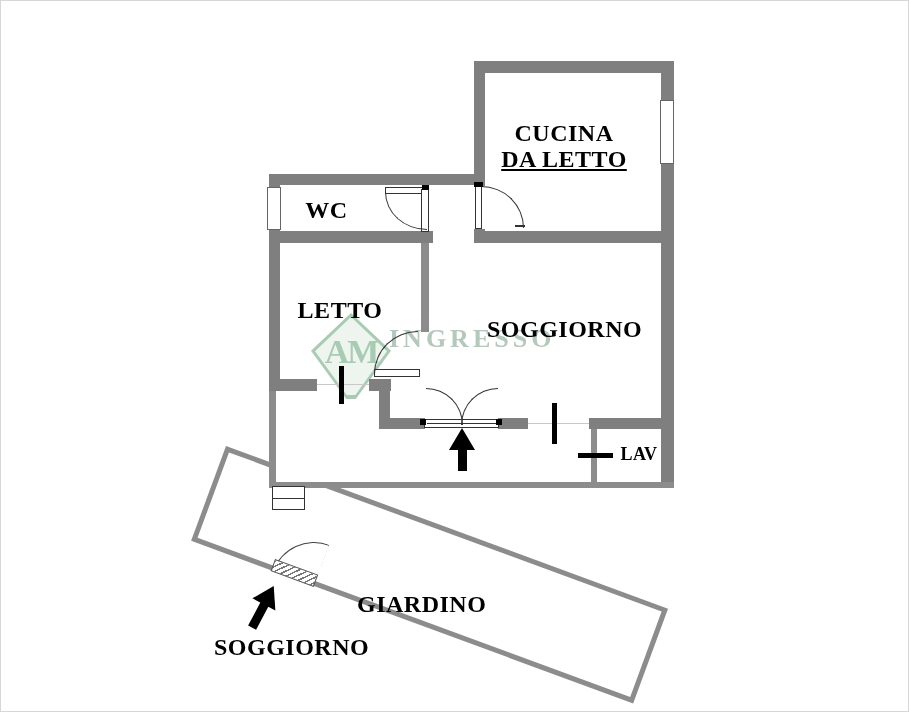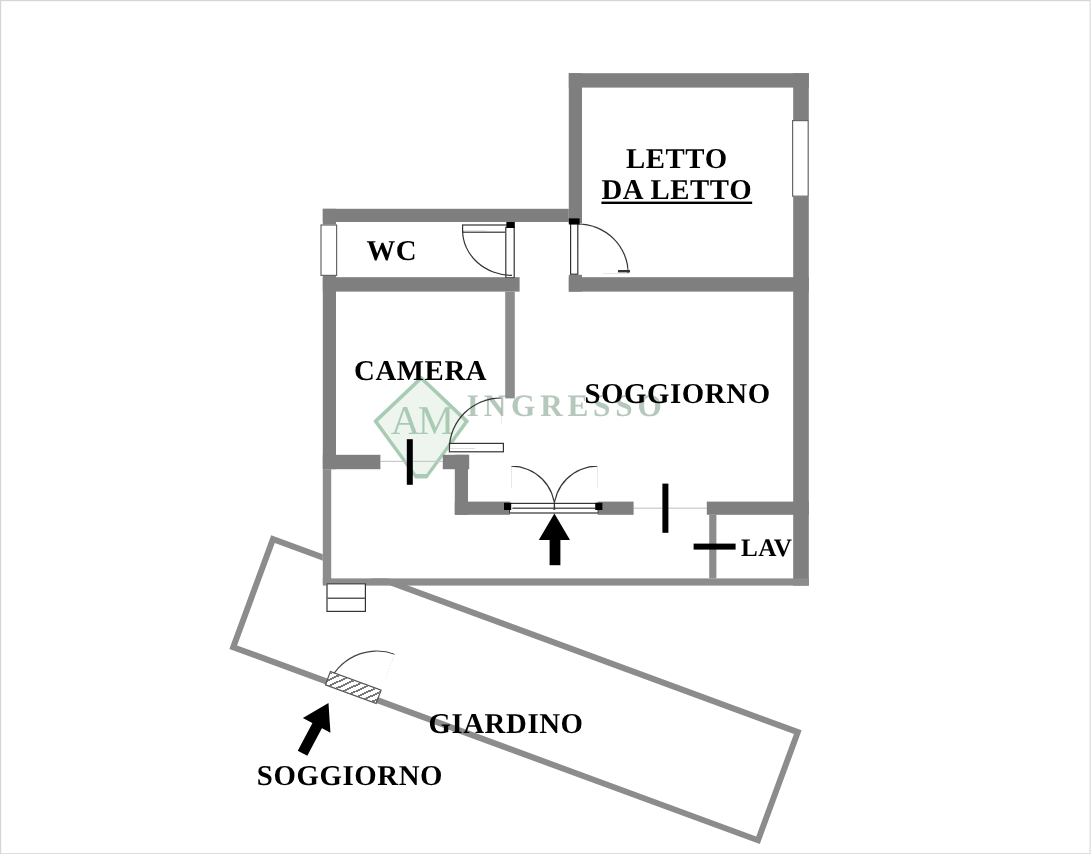--- a/index.html
+++ b/index.html
@@ -30,21 +30,21 @@
             font-weight:bold;font-size:26px;letter-spacing:4px;z-index:3;white-space:nowrap;}
   .wm-tag{position:absolute;left:397px;top:350px;width:200px;color:#a8b0ab;
           font-family:"Liberation Sans", sans-serif;font-size:15px;letter-spacing:3.5px;
           z-index:3;white-space:nowrap;}
   .logo{position:absolute;left:310px;top:312px;width:80px;height:86px;z-index:3;}
   .logo .outer{position:absolute;inset:0;background:#a9cbb4;
        clip-path:polygon(50% 0, 100% 44%, 56% 100%, 44% 100%, 0 44%);}
   .logo .inner{position:absolute;inset:4px;background:#eef5ef;
        clip-path:polygon(50% 0, 100% 44%, 56% 100%, 44% 100%, 0 44%);}
   .logo .mono{position:absolute;left:0;top:20px;width:100%;text-align:center;
-       color:#a9cbb4;font-weight:normal;font-size:34px;letter-spacing:-2px;}
+       color:#a9cbb4;font-weight:bold;font-size:34px;letter-spacing:-2px;}
   
   .arr-head{position:absolute;width:0;height:0;z-index:7;}
   .arr-shaft{position:absolute;background:#000;z-index:7;}
   
   .garden{position:absolute;left:225px;top:445px;width:471px;height:101px;
           border:5px solid #8c8c8c;box-sizing:border-box;background:#fff;
           transform:rotate(20.2deg);transform-origin:top left;z-index:1;}
   .g-leaf{position:absolute;left:80px;top:84px;width:46px;height:13px;border:1px solid #555;
           box-sizing:border-box;z-index:2;
           background:repeating-linear-gradient(135deg,#777 0 1.5px,#fff 1.5px 4.5px);}
@@ -131,22 +131,22 @@
   </div>
 
   <div class="arr-head" style="left:448px;top:427px;border-left:13px solid transparent;border-right:13px solid transparent;border-bottom:22px solid #000;"></div>
   <div class="arr-shaft" style="left:457px;top:447px;width:9px;height:23px;"></div>
 
   <div class="abs" style="left:243px;top:582px;width:36px;height:50px;transform:rotate(28deg);z-index:7;">
     <div class="arr-head" style="left:5px;top:0;border-left:13px solid transparent;border-right:13px solid transparent;border-bottom:21px solid #000;"></div>
     <div class="arr-shaft" style="left:14px;top:19px;width:9px;height:28px;"></div>
   </div>
 
-  <div class="lbl" style="left:468px;top:119px;width:190px;">LETTO</div>
+  <div class="lbl" style="left:468px;top:119px;width:190px;">CUCINA</div>
   <div class="lbl" style="left:468px;top:145px;width:190px;text-decoration:underline;">DA LETTO</div>
   <div class="lbl" style="left:298px;top:196px;width:55px;">WC</div>
-  <div class="lbl" style="left:294px;top:296px;width:90px;">CAMERA</div>
+  <div class="lbl" style="left:294px;top:296px;width:90px;">LETTO</div>
   <div class="lbl" style="left:462px;top:315px;width:140px;margin-left:24px;">SOGGIORNO</div>
-  <div class="lbl" style="left:610px;top:443px;width:56px;font-size:21px;">LAV</div>
+  <div class="lbl" style="left:610px;top:443px;width:56px;font-size:18px;">LAV</div>
   <div class="lbl" style="left:356px;top:557px;width:115px;margin-top:33px;">GIARDINO</div>
   <div class="lbl" style="left:213px;top:633px;width:115px;">SOGGIORNO</div>
 
 </div>
 
 </body></html>

